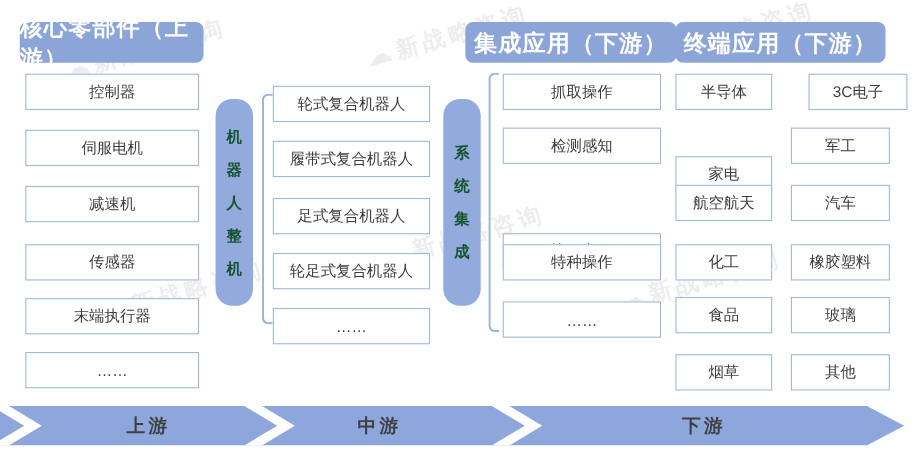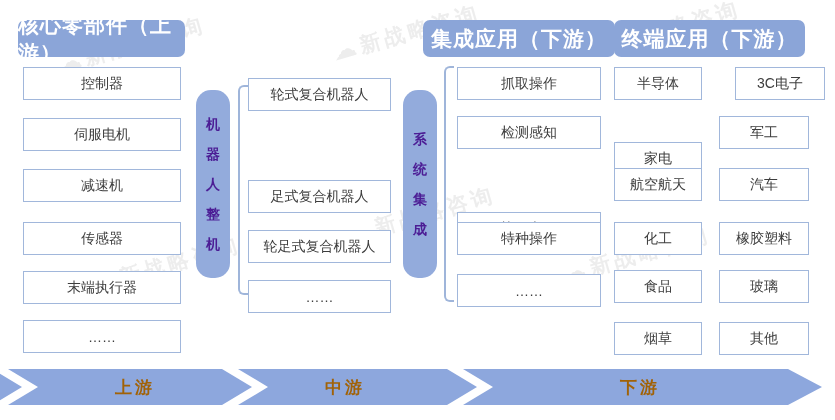--- a/index.html
+++ b/index.html
@@ -15,40 +15,40 @@
   }
   .box{
     position:absolute;height:33px;background:#ffffff;
     border:1.5px solid var(--boxBorder,#a1b7db);
     color:var(--boxText,#3d3d3d);font-size:14px;
     display:flex;align-items:center;justify-content:center;
     box-sizing:border-box;white-space:nowrap;
   }
   .pill{
     position:absolute;width:34px;border-radius:15px;
-    background:var(--pillBlue,#93abdc);color:#4c1d95;
+    background:var(--pillBlue,#93abdc);color:#14532d;
     display:flex;align-items:center;justify-content:center;
   }
   .pill-label{
     width:15px;word-break:break-all;line-height:2.15;
     font-size:14px;font-weight:bold;text-align:center;
   }
   .bracket{
     position:absolute;width:10px;box-sizing:border-box;
     border-left:2px solid var(--bracket,#9fb5da);
     border-top:2px solid var(--bracket,#9fb5da);
     border-bottom:2px solid var(--bracket,#9fb5da);
     border-radius:6px 0 0 6px;
   }
   .banner{position:absolute;left:0;top:369;width:835px;height:36px;}
   .banner svg{position:absolute;left:0;top:0;}
   .banner-label{
     position:absolute;top:0;height:36px;width:120px;
     display:flex;align-items:center;justify-content:center;
-    color:#a16207;font-size:17px;font-weight:bold;letter-spacing:3px;
+    color:#404040;font-size:17px;font-weight:bold;letter-spacing:3px;
   }
   .wm{
     position:absolute;color:var(--watermark,#c9c9c9);opacity:.33;
     font-size:21px;font-weight:bold;letter-spacing:4px;
     transform:rotate(-16deg);white-space:nowrap;pointer-events:none;
   }
   .wm .wm-logo{font-size:24px;letter-spacing:0;margin-right:4px;}
 </style>
 </head>
 <body>
@@ -71,20 +71,21 @@
   <div class="box" style="left:23px;top:169px;width:158px;">减速机</div>
   <div class="box" style="left:23px;top:222px;width:158px;">传感器</div>
   <div class="box" style="left:23px;top:271px;width:158px;">末端执行器</div>
   <div class="box" style="left:23px;top:320px;width:158px;">……</div>
 
   <div class="pill" style="left:196px;top:90px;height:188px;">
     <span class="pill-label">机器人整机</span>
   </div>
   <div class="bracket" style="left:238px;top:85px;height:210px;"></div>
   <div class="box" style="left:248px;top:78px;width:143px;">轮式复合机器人</div>
+  <div class="box" style="left:248px;top:128px;width:143px;">履带式复合机器人</div>
   <div class="box" style="left:248px;top:180px;width:143px;">足式复合机器人</div>
   <div class="box" style="left:248px;top:230px;width:143px;">轮足式复合机器人</div>
   <div class="box" style="left:248px;top:280px;width:143px;">……</div>
 
   <div class="pill" style="left:403px;top:90px;height:188px;">
     <span class="pill-label">系统集成</span>
   </div>
   <div class="bracket" style="left:444px;top:66px;height:236px;"></div>
   <div class="box" style="left:457px;top:67px;width:144px;">抓取操作</div>
   <div class="box" style="left:457px;top:116px;width:144px;">检测感知</div>

